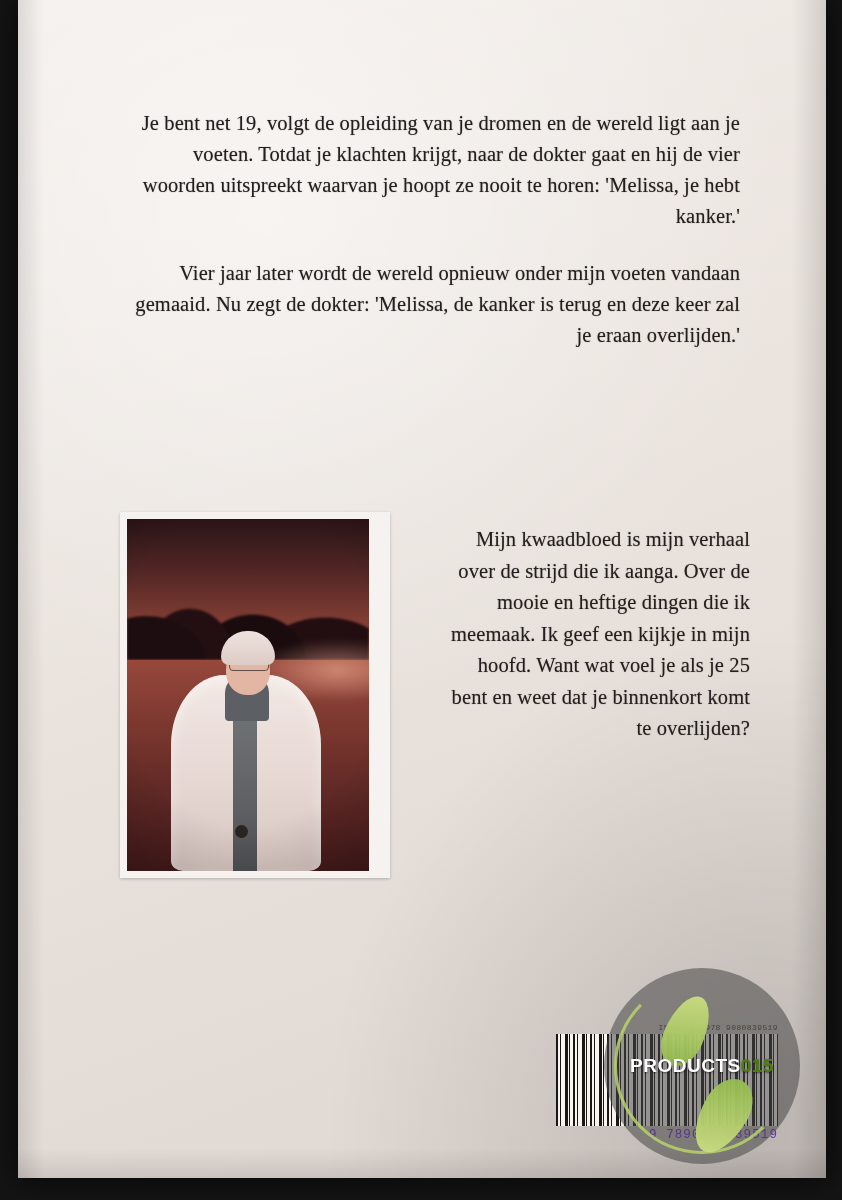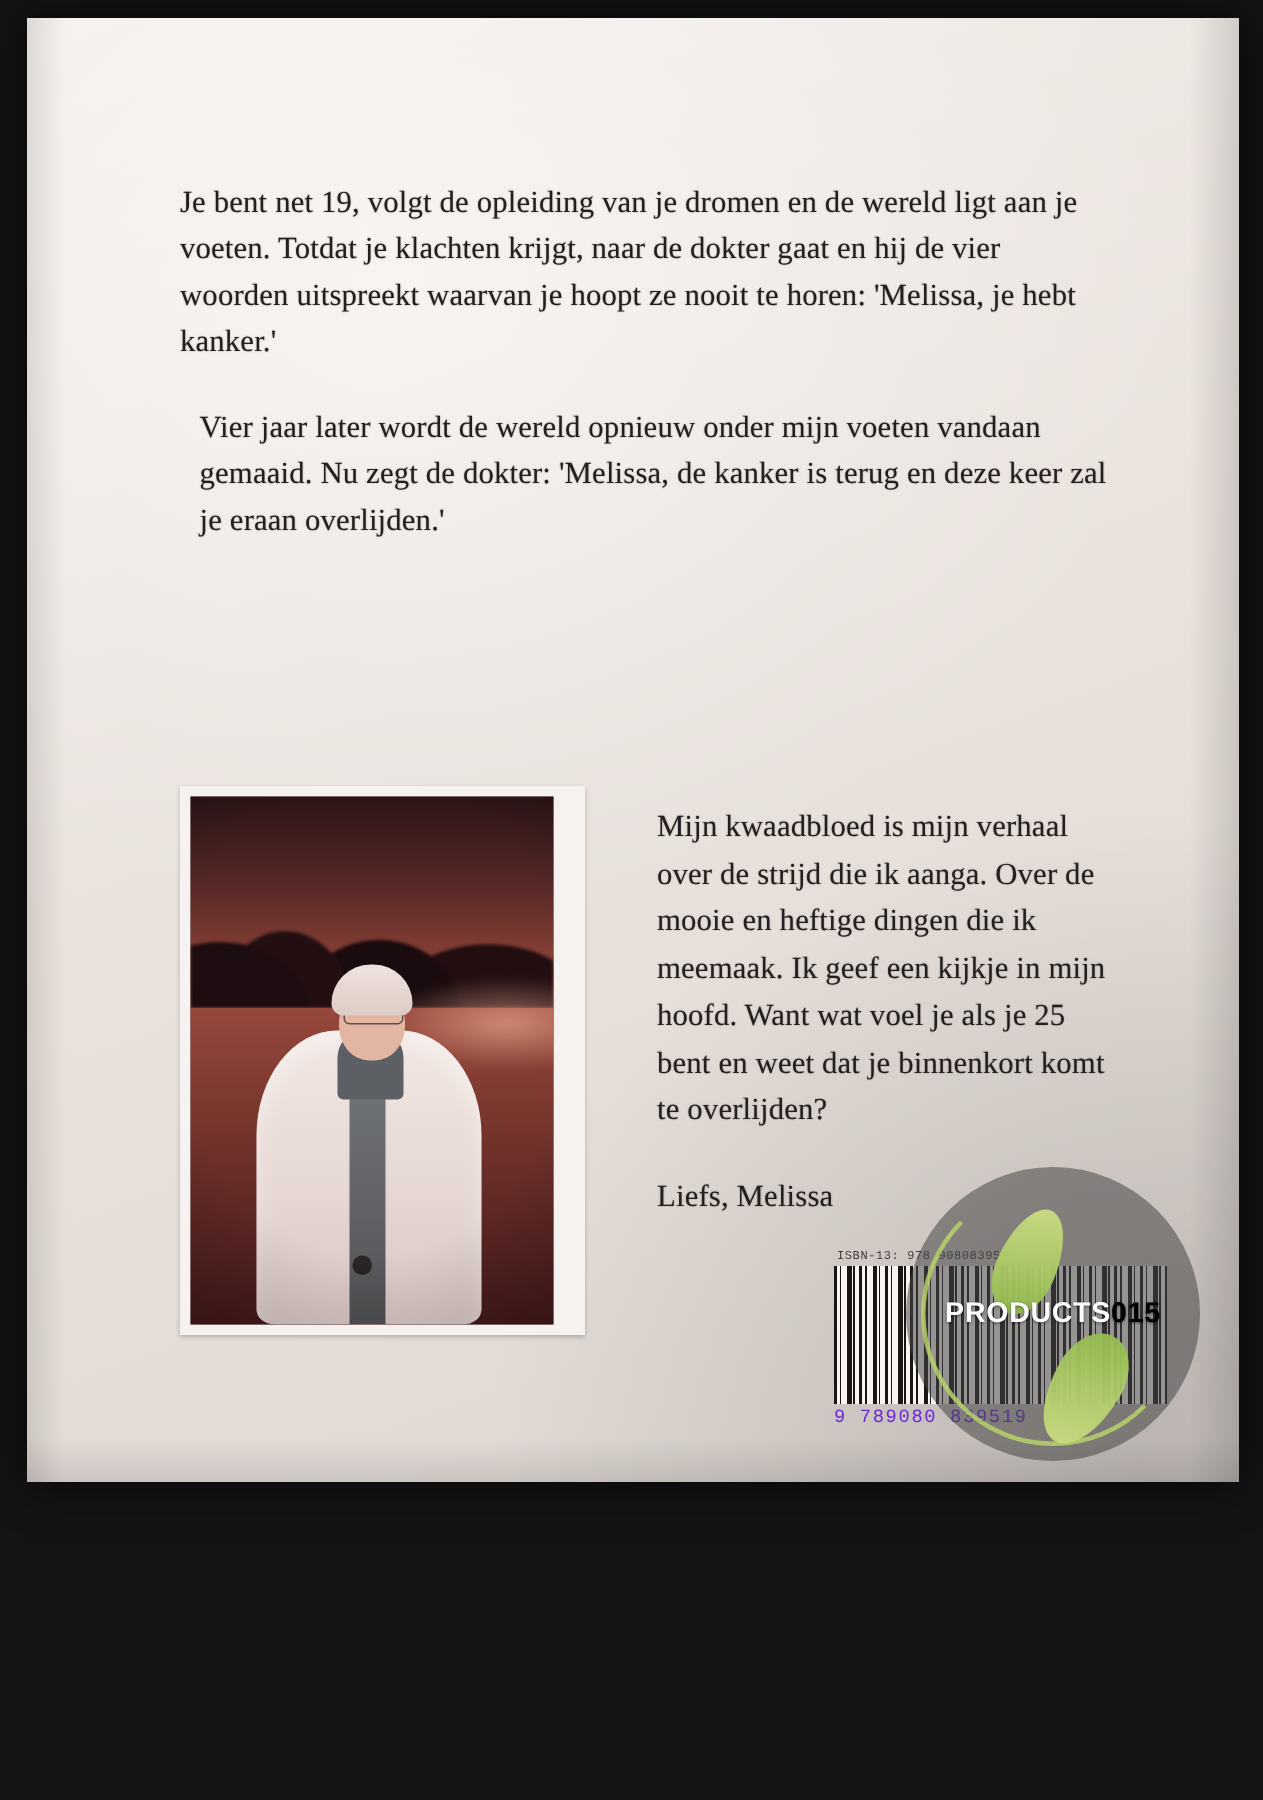--- a/index.html
+++ b/index.html
@@ -16,26 +16,27 @@
   .page {
     position: relative;
     width: 842px;
     height: 1200px;
     background: #141414;
   }
   
   .cover {
     position: absolute;
     left: 18px;
-    top: 12px;
+    top: 0;
     width: 808px;
-    height: 976px;
+    height: 1178px;
     background: #efe9e4;
     box-shadow: 0 0 28px rgba(0,0,0,0.75);
     overflow: hidden;
+    text-align: right;
   }
   
   .cover::before {
     content: "";
     position: absolute;
     inset: 0;
     background:
       radial-gradient(120% 80% at 30% 18%, rgba(255,255,255,0.50) 0%, rgba(255,255,255,0.0) 55%),
       radial-gradient(90% 70% at 92% 96%, rgba(0,0,0,0.16) 0%, rgba(0,0,0,0) 60%),
       linear-gradient(160deg, #f3eeea 0%, #eae3de 45%, #ded6d1 100%);
@@ -248,21 +249,21 @@
     position: relative;
     z-index: 2;
     font-family: "Liberation Sans", sans-serif;
     font-weight: bold;
     font-size: 19px;
     letter-spacing: 0.5px;
     color: #ffffff;
     text-shadow: 0 1px 2px rgba(0,0,0,0.5);
     white-space: nowrap;
   }
-  .watermark .wm-text .suffix { color: #000000; }
+  .watermark .wm-text .suffix { color: #4d7c0f; }
 </style>
 </head>
 <body>
 
 <div class="page">
   <div class="cover">
     <div class="content">
 
       <div class="blurb">
         <p>Je bent net 19, volgt de opleiding van je dromen en de wereld ligt aan je voeten. Totdat je klachten krijgt, naar de dokter gaat en hij de vier woorden uitspreekt waarvan je hoopt ze nooit te horen: 'Melissa, je hebt kanker.'</p>
@@ -280,21 +281,20 @@
             <div class="fig-neck"></div>
             <div class="fig-head"></div>
             <div class="fig-glasses"></div>
             <div class="fig-hat"></div>
             <div class="vignette"></div>
           </div>
         </div>
 
         <div class="rightcol">
           <p>Mijn kwaadbloed is mijn verhaal over de strijd die ik aanga. Over de mooie en heftige dingen die ik meemaak. Ik geef een kijkje in mijn hoofd. Want wat voel je als je 25 bent en weet dat je binnenkort komt te overlijden?</p>
-          <p class="sign">Liefs, Melissa</p>
         </div>
       </div>
 
       <div class="barcode-block">
         <div class="isbn-text">ISBN-13: 978 9080839519</div>
         <div class="bars"></div>
         <div class="barcode-number">9 789080 839519</div>
       </div>
 
       <div class="watermark">

